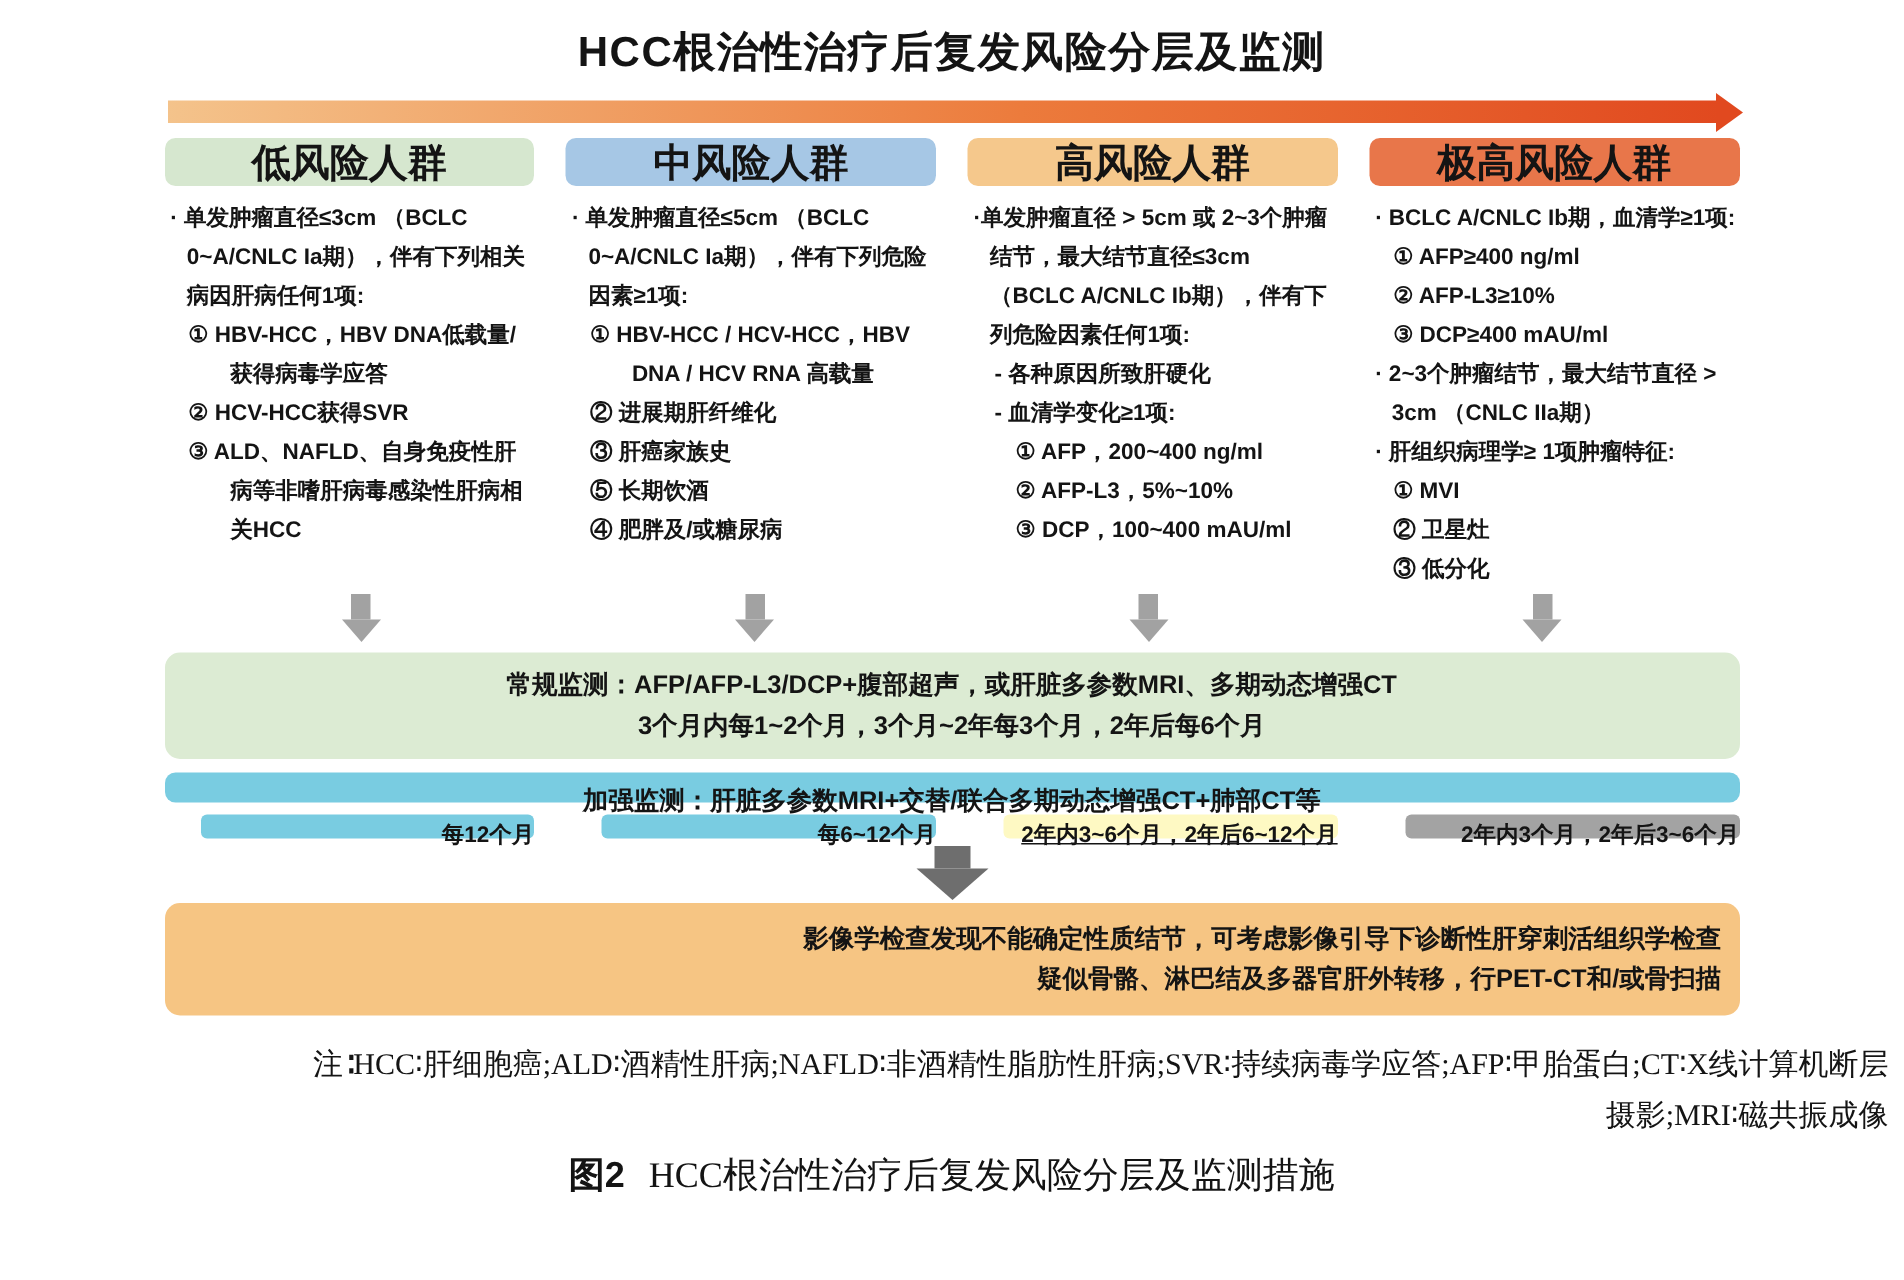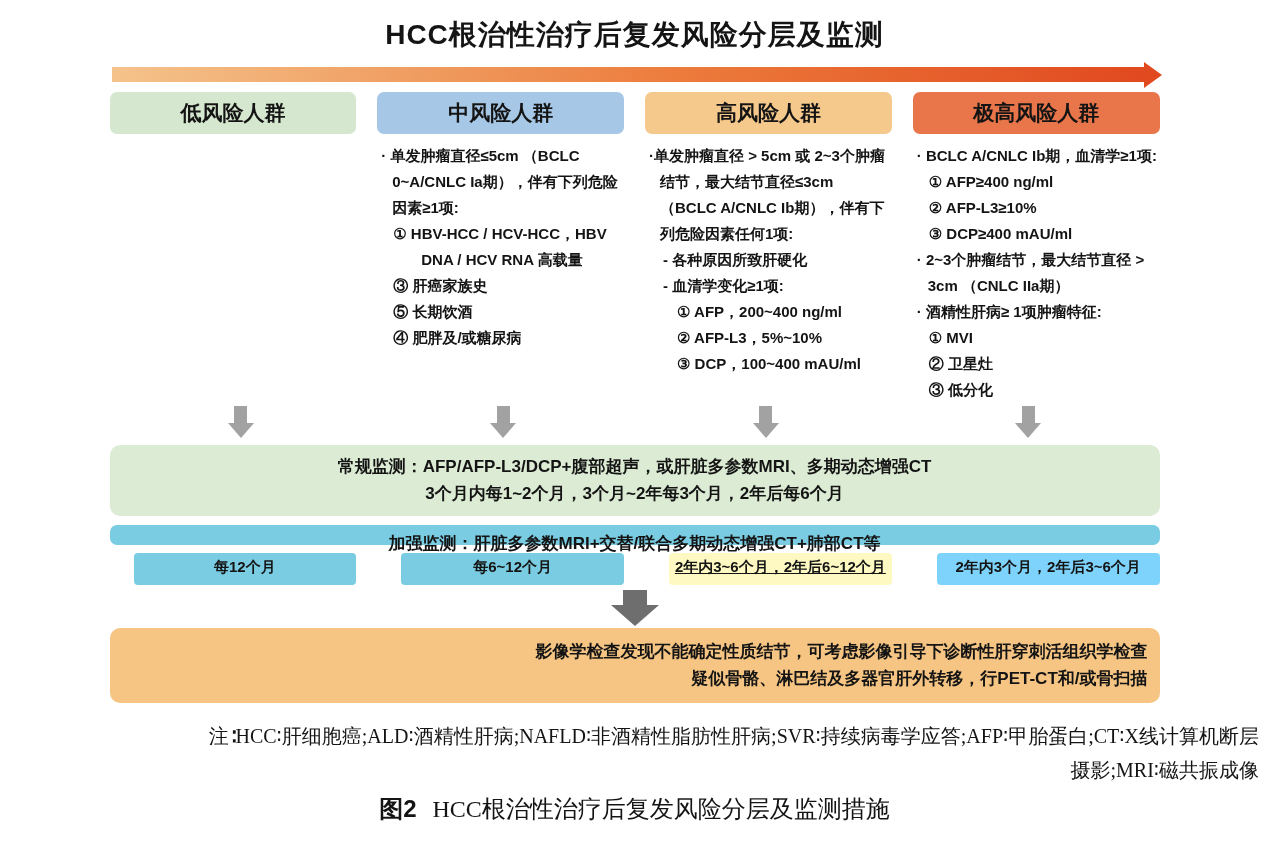--- a/index.html
+++ b/index.html
@@ -11,39 +11,39 @@
   .figure {width:1050px; margin:0 auto; padding-top:12px;}
   .title {text-align:center; font-size:28px; font-weight:bold; letter-spacing:1px; margin:4px 0 0 0;}
   .top-arrow {position:relative; height:15px; margin:13px 14px 10px 2px;}
   .top-arrow .bar {height:100%; width:100%;}
   .top-arrow .head {
     position:absolute; right:-16px; top:50%; transform:translateY(-50%);
     width:0; height:0; border-top:13px solid transparent; border-bottom:13px solid transparent;
   }
   .cols {display:grid; grid-template-columns:repeat(4,1fr); column-gap:21px;}
   .col-header {
-    height:42px; border-radius:7px; display:flex; align-items:center; justify-content:center;
-    font-size:21px; font-weight:bold;
+    height:32px; border-radius:7px; display:flex; align-items:center; justify-content:center;
+    font-size:26px; font-weight:bold;
   }
   .col-body {padding-top:9px; min-height:260px; font-size:15px; font-weight:bold; line-height:26px;}
   .item {margin:0;}
   .item.l0  {padding-left:15px; text-indent:-11px;}
   .item.l1  {padding-left:44px; text-indent:-28px;}
   .item.l1d {padding-left:33px; text-indent:-15px;}
   .item.l2  {padding-left:60px; text-indent:-28px;}
   .arrows-row {display:grid; grid-template-columns:repeat(4,1fr); margin:3px 0 7px;}
   .small-arrow {display:flex; flex-direction:column; align-items:center;}
   .small-arrow .stem {width:13px; height:17px;}
   .small-arrow .head {width:0; height:0; border-left:13px solid transparent; border-right:13px solid transparent; border-top:15px solid transparent;}
   .banner {border-radius:10px; text-align:center; font-weight:bold;}
   .banner.green  {padding:8px 10px 9px; font-size:17px; line-height:27px;}
   .banner.blue   {margin-top:9px; height:20px; line-height:38px; font-size:17px; border-radius:7px;}
   .banner.orange {margin-top:2px; padding:10px 12px 11px; font-size:17px; line-height:27px;text-align:right;}
   .intervals {display:grid; grid-template-columns:repeat(4,1fr); column-gap:21px; margin-top:8px;}
-  .interval-box {border-radius:4px; height:32px; line-height:28px; text-align:center; font-size:15px; font-weight:bold;margin-left:24px;}
+  .interval-box {border-radius:4px; height:16px; line-height:28px; text-align:right; font-size:15px; font-weight:bold;margin-left:24px;}
   .big-arrow {display:flex; flex-direction:column; align-items:center; margin:5px 0 2px;}
   .big-arrow .stem {width:24px; height:15px;}
   .big-arrow .head {width:0; height:0; border-left:24px solid transparent; border-right:24px solid transparent; border-top:21px solid transparent;}
   .notes {
     font-family:"Liberation Serif", serif; font-size:20px; text-align:right;
     line-height:34px; margin-top:16px; padding:0 10px;
   }
   .caption {font-family:"Liberation Serif", serif; font-size:24px; text-align:center; margin-top:6px;}
   .caption .label {font-weight:bold; font-family:"Liberation Sans", sans-serif; margin-right:16px;}
 </style>
@@ -55,27 +55,34 @@
   <h1 class="title">HCC根治性治疗后复发风险分层及监测</h1>
 
   <div class="top-arrow">
     <div class="bar" style="background: linear-gradient(90deg, rgb(244, 195, 139), rgb(236, 123, 60) 55%, rgb(225, 73, 31));"></div>
     <div class="head" style="border-left: 18px solid rgb(225, 73, 31);"></div>
   </div>
 
   <div class="cols" id="cols">
   <div class="col">
     <div class="col-header" style="background: rgb(214, 231, 207);">低风险人群</div>
+    <div class="col-body">
+          <div class="item l0">· 单发肿瘤直径≤3cm （BCLC 0~A/CNLC Ia期），伴有下列相关病因肝病任何1项:</div>
+          <div class="item l1">① HBV-HCC，HBV DNA低载量/ 获得病毒学应答</div>
+          <div class="item l1">② HCV-HCC获得SVR</div>
+          <div class="item l1">③ ALD、NAFLD、自身免疫性肝病等非嗜肝病毒感染性肝病相关HCC</div>
+        </div>
   </div>
 
   <div class="col">
     <div class="col-header" style="background: rgb(166, 199, 229);">中风险人群</div>
     <div class="col-body">
           <div class="item l0">· 单发肿瘤直径≤5cm （BCLC 0~A/CNLC Ia期），伴有下列危险因素≥1项:</div>
           <div class="item l1">① HBV-HCC / HCV-HCC，HBV DNA / HCV RNA 高载量</div>
+          <div class="item l1">② 进展期肝纤维化</div>
           <div class="item l1">③ 肝癌家族史</div>
           <div class="item l1">⑤ 长期饮酒</div>
           <div class="item l1">④ 肥胖及/或糖尿病</div>
         </div>
   </div>
 
   <div class="col">
     <div class="col-header" style="background: rgb(245, 200, 140);">高风险人群</div>
     <div class="col-body">
           <div class="item l0">·单发肿瘤直径 &gt; 5cm 或 2~3个肿瘤结节，最大结节直径≤3cm （BCLC A/CNLC Ib期），伴有下列危险因素任何1项:</div>
@@ -88,21 +95,21 @@
   </div>
 
   <div class="col">
     <div class="col-header" style="background: rgb(232, 118, 74);">极高风险人群</div>
     <div class="col-body">
           <div class="item l0">· BCLC A/CNLC Ib期，血清学≥1项:</div>
           <div class="item l1">① AFP≥400 ng/ml</div>
           <div class="item l1">② AFP-L3≥10%</div>
           <div class="item l1">③ DCP≥400 mAU/ml</div>
           <div class="item l0">· 2~3个肿瘤结节，最大结节直径 &gt; 3cm （CNLC IIa期）</div>
-          <div class="item l0">· 酒精性肝病≥ 1项肿瘤特征:</div>
+          <div class="item l0">· 肝组织病理学≥ 1项肿瘤特征:</div>
           <div class="item l1">① MVI</div>
           <div class="item l1">② 卫星灶</div>
           <div class="item l1">③ 低分化</div>
         </div>
   </div>
 </div>
 
   <div class="arrows-row" id="arrows-row">
   <div class="small-arrow">
     <div class="stem" style="background: rgb(162, 162, 162);"></div>
@@ -131,21 +138,21 @@
   </div>
 
   <div class="banner blue" style="background: rgb(121, 204, 225);">
     <div>加强监测：肝脏多参数MRI+交替/联合多期动态增强CT+肺部CT等</div>
   </div>
 
   <div class="intervals" id="intervals">
       <div class="interval-box" style="background: rgb(121, 204, 225);">每12个月</div>
       <div class="interval-box" style="background: rgb(121, 204, 225);">每6~12个月</div>
       <div class="interval-box" style="background: #fef9c3; text-decoration: underline;">2年内3~6个月，2年后6~12个月</div>
-      <div class="interval-box" style="background: #7dd3fc;">2年内3个月，2年后3~6个月</div>
+      <div class="interval-box" style="background: #a3a3a3;">2年内3个月，2年后3~6个月</div>
     </div>
 
   <div class="big-arrow">
     <div class="stem" style="background: rgb(110, 110, 110);"></div>
     <div class="head" style="border-top-color: rgb(110, 110, 110);"></div>
   </div>
 
   <div class="banner orange" style="background: rgb(246, 197, 131);">
     <div>影像学检查发现不能确定性质结节，可考虑影像引导下诊断性肝穿刺活组织学检查</div>
     <div>疑似骨骼、淋巴结及多器官肝外转移，行PET-CT和/或骨扫描</div>

